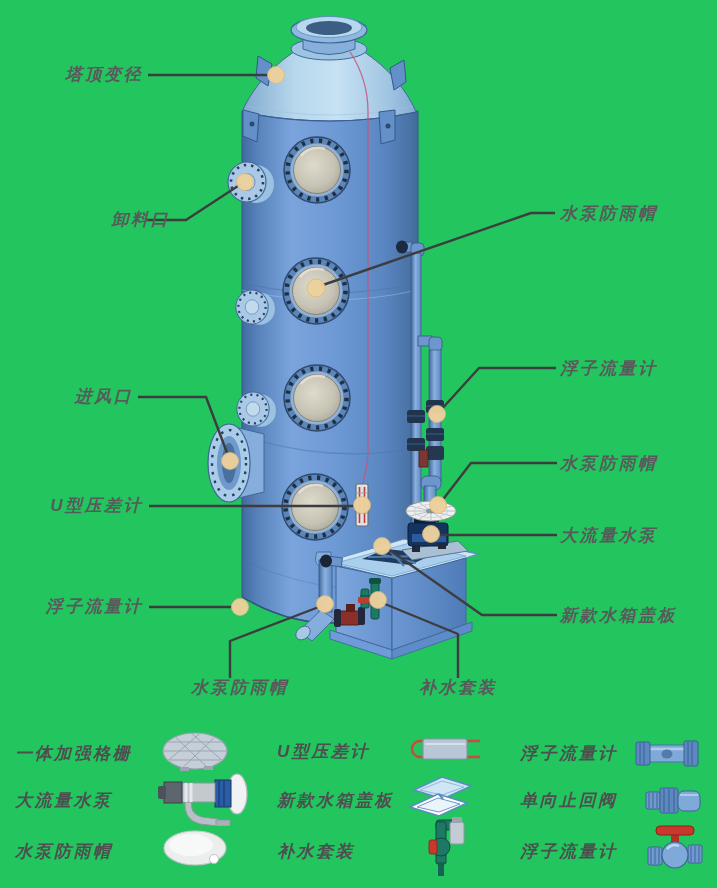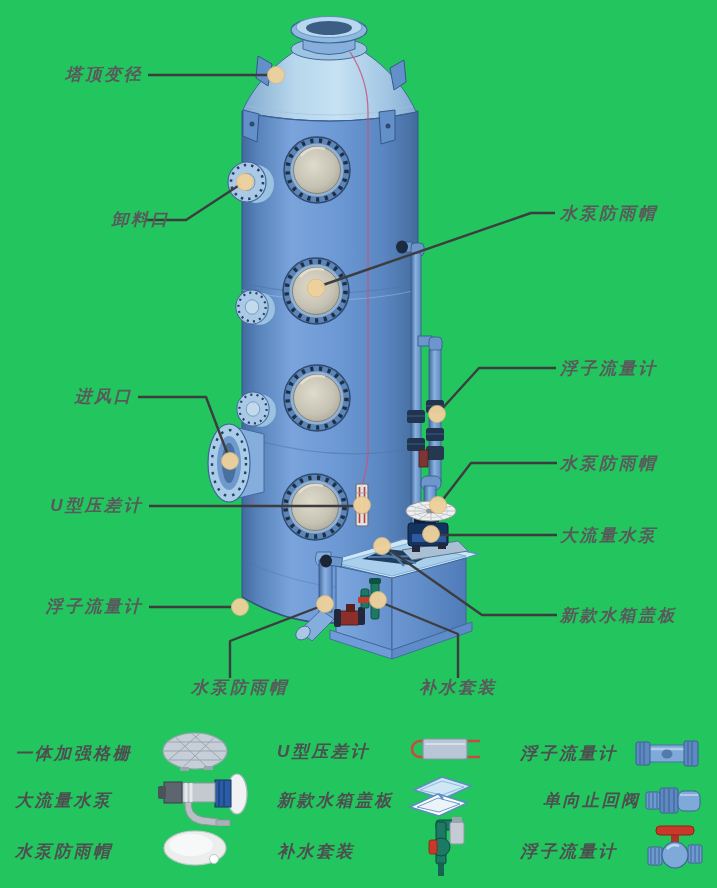--- a/index.html
+++ b/index.html
@@ -246,21 +246,21 @@
 <div class="label" style="left:560px;top:526px;">大流量水泵</div>
 <div class="label" style="left:560px;top:606px;">新款水箱盖板</div>
 <div class="label" style="left:191px;top:678px;">水泵防雨帽</div>
 <div class="label" style="left:419px;top:678px;">补水套装</div>
 
 <div class="legend-label" style="left:15px;top:742px;">一体加强格栅</div>
 <div class="legend-label" style="left:277px;top:740px;">U型压差计</div>
 <div class="legend-label" style="left:520px;top:742px;">浮子流量计</div>
 <div class="legend-label" style="left:15px;top:789px;">大流量水泵</div>
 <div class="legend-label" style="left:277px;top:789px;">新款水箱盖板</div>
-<div class="legend-label" style="left:520px;top:789px;margin-left:23px;">单向止回阀</div>
+<div class="legend-label" style="left:520px;top:789px;">单向止回阀</div>
 <div class="legend-label" style="left:15px;top:840px;">水泵防雨帽</div>
 <div class="legend-label" style="left:277px;top:840px;">补水套装</div>
 <div class="legend-label" style="left:520px;top:840px;">浮子流量计</div>
 
 <svg class="licon" style="left:160px;top:730px;" width="72" height="46">
   <defs>
         <clipPath id="cg">
           <ellipse cx="35" cy="21" rx="31" ry="17"></ellipse>
         </clipPath>
       </defs>

